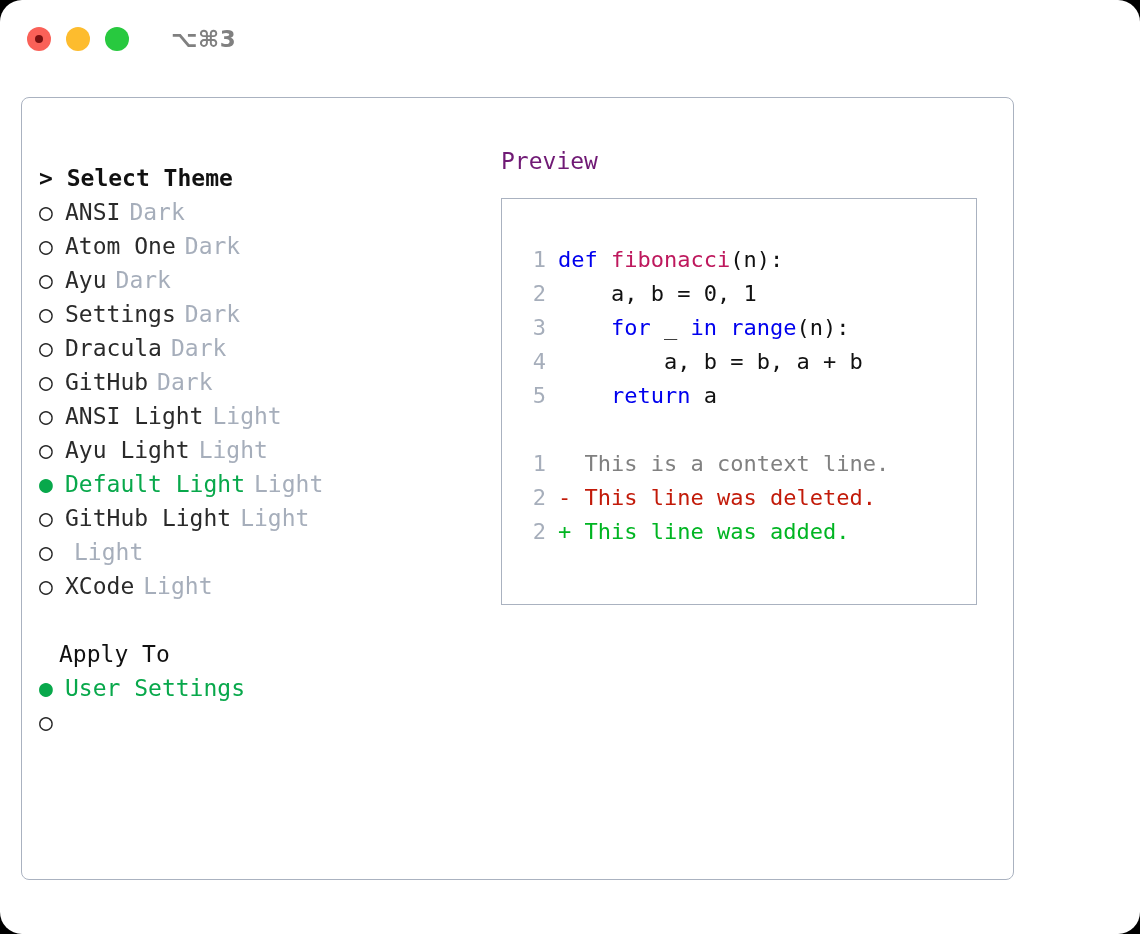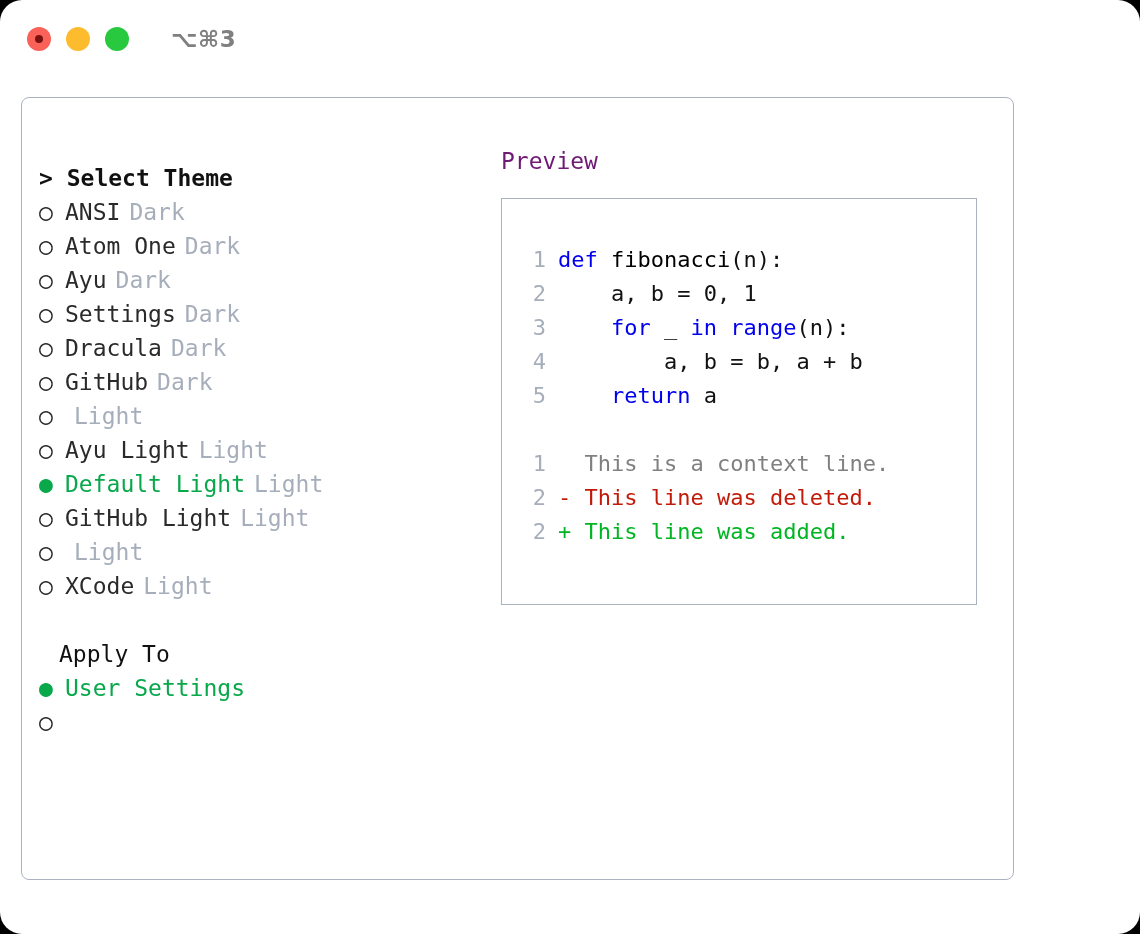--- a/index.html
+++ b/index.html
@@ -186,21 +186,21 @@
     display: inline-block;
     width: 30px;
     flex: 0 0 30px;
     text-align: right;
     color: #a6aebb;
     margin-right: 12px;
   }
   .code-text { color: #111111; }
 
   .tok-kw   { color: #0000ee; }
-  .tok-fn   { color: #000000; }
+  .tok-fn   { color: #be185d; }
   .tok-bi   { color: #0000ee; }
   .tok-pl   { color: #111111; }
 
   .blank-line { height: 34px; }
 
   .diff-ctx { color: #808080; }
   .diff-del { color: #c21a09; }
   .diff-add { color: #00b522; }
 </style>
 </head>
@@ -223,21 +223,21 @@
       <div class="left-col">
         <div class="list-head">&gt; Select Theme</div>
 
         <div id="theme-list">
             <div class="opt-row"><span class="bullet">○</span><span class="opt-label">ANSI</span><span class="opt-tag">Dark</span></div>
             <div class="opt-row"><span class="bullet">○</span><span class="opt-label">Atom One</span><span class="opt-tag">Dark</span></div>
             <div class="opt-row"><span class="bullet">○</span><span class="opt-label">Ayu</span><span class="opt-tag">Dark</span></div>
             <div class="opt-row"><span class="bullet">○</span><span class="opt-label">Settings</span><span class="opt-tag">Dark</span></div>
             <div class="opt-row"><span class="bullet">○</span><span class="opt-label">Dracula</span><span class="opt-tag">Dark</span></div>
             <div class="opt-row"><span class="bullet">○</span><span class="opt-label">GitHub</span><span class="opt-tag">Dark</span></div>
-            <div class="opt-row"><span class="bullet">○</span><span class="opt-tag">Light</span></div>
+            <div class="opt-row"><span class="bullet">○</span><span class="opt-label">ANSI Light</span><span class="opt-tag">Light</span></div>
             <div class="opt-row"><span class="bullet">○</span><span class="opt-label">Ayu Light</span><span class="opt-tag">Light</span></div>
             <div class="opt-row selected"><span class="bullet">●</span><span class="opt-label">Default Light</span><span class="opt-tag">Light</span></div>
             <div class="opt-row"><span class="bullet">○</span><span class="opt-label">GitHub Light</span><span class="opt-tag">Light</span></div>
             <div class="opt-row"><span class="bullet">○</span><span class="opt-tag">Light</span></div>
             <div class="opt-row"><span class="bullet">○</span><span class="opt-label">XCode</span><span class="opt-tag">Light</span></div>
           </div>
 
         <div class="spacer-lg"></div>
 
         <div class="section-label">Apply To</div>

